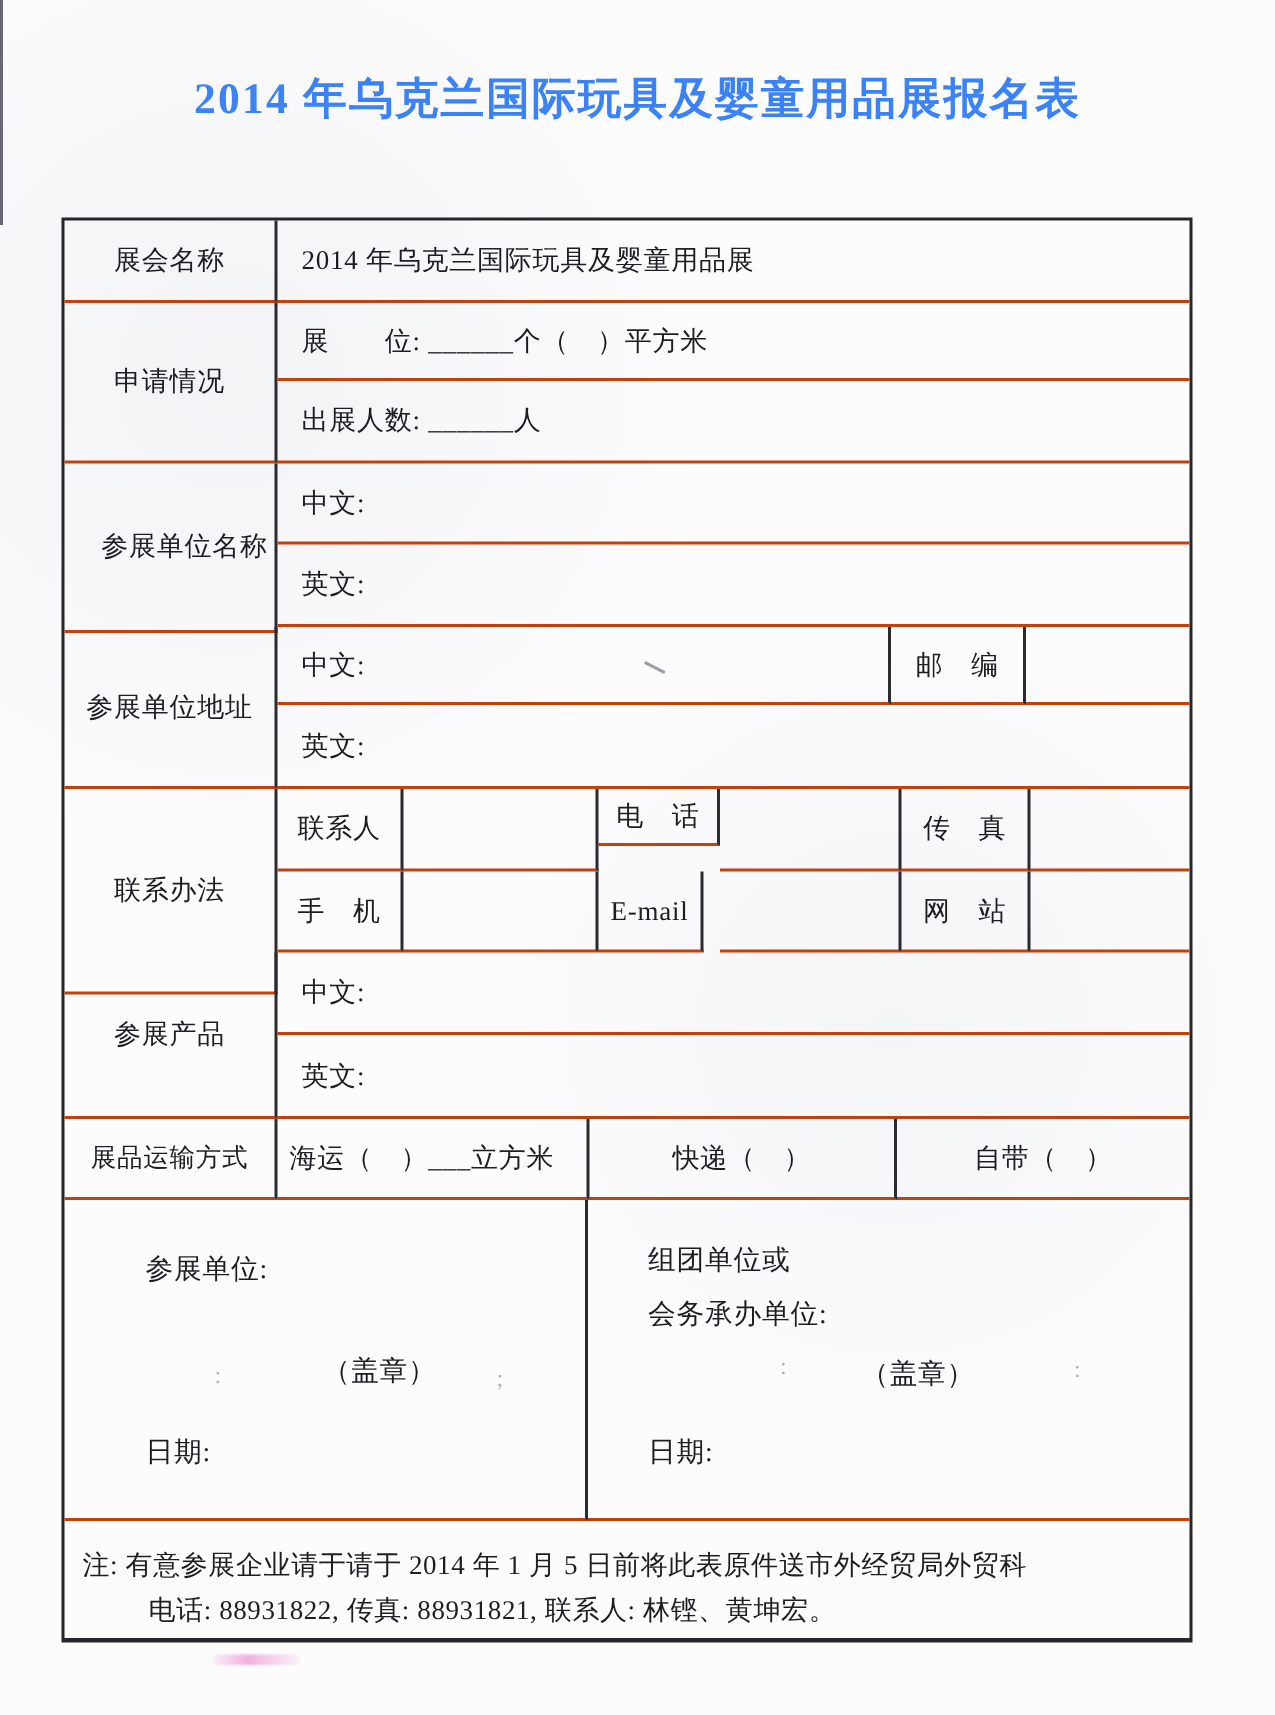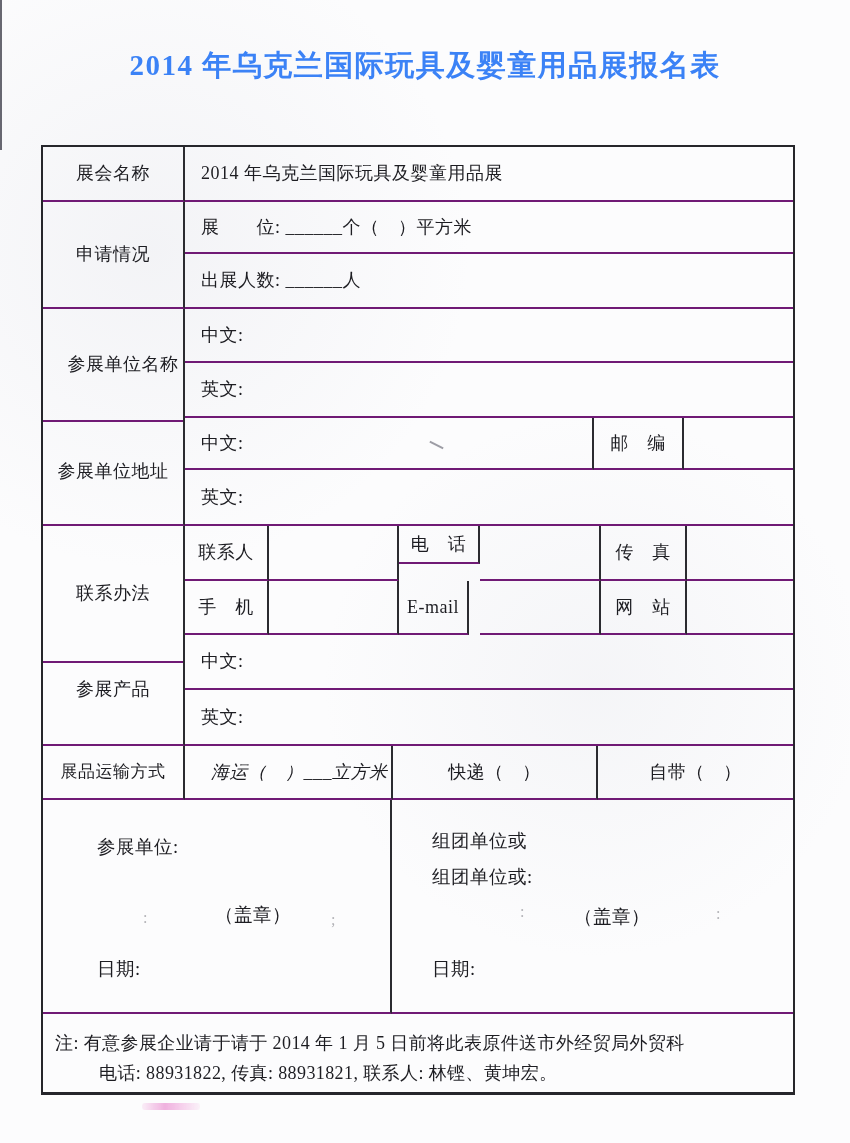--- a/index.html
+++ b/index.html
@@ -18,24 +18,24 @@
   }
   .form-table{
     position:absolute;left:41px;top:145px;width:750px;height:945px;
     border:2px solid #26262b;border-bottom-width:3px;background:transparent;
   }
   .cell{
     position:absolute;box-sizing:border-box;display:flex;align-items:center;
     font-size:18px;letter-spacing:.5px;line-height:1.25;
   }
   .br{border-right:2px solid #2b2b30;}
-  .bb{border-bottom:2px solid #701a75;}
+  .bb{border-bottom:2px solid #c2410c;}
   .center{justify-content:center;text-align:center;}
   .pad{padding-left:16px;}
-  .pad-s{padding-left:26px;font-style:italic;}
+  .pad-s{padding-left:8px;}
   .block{display:block;}
   .sig-item{position:absolute;font-size:18.5px;letter-spacing:.5px;white-space:nowrap;}
   .faint{opacity:.38;color:#3a3a44;font-size:16px;}
   .note-body{padding:14px 16px 0 12px;font-size:18px;line-height:30px;letter-spacing:.4px;}
   .note-line2{margin-left:44px;}
   .edge-sliver{position:absolute;left:0;top:0;width:2px;height:150px;background:#4d4d58;opacity:.85;}
   .stray-slash{
     position:absolute;left:429px;top:444px;width:15px;height:0;
     border-top:2px solid #84848e;transform:rotate(27deg);opacity:.8;
   }
@@ -98,21 +98,21 @@
 
   <div class="cell br bb block" style="left:0;top:653px;width:349px;height:214px;">
     <span class="sig-item" style="left:54px;top:36px;">参展单位:</span>
     <span class="sig-item faint" style="left:100px;top:108px;">:</span>
     <span class="sig-item" style="left:172px;top:104px;">（盖章）</span>
     <span class="sig-item faint" style="left:288px;top:110px;">;</span>
     <span class="sig-item" style="left:54px;top:158px;">日期:</span>
   </div>
   <div class="cell bb block" style="left:349px;top:653px;width:401px;height:214px;">
     <span class="sig-item" style="left:40px;top:30px;">组团单位或</span>
-    <span class="sig-item" style="left:40px;top:66px;">组团单位或:</span>
+    <span class="sig-item" style="left:40px;top:66px;">会务承办单位:</span>
     <span class="sig-item faint" style="left:128px;top:102px;">:</span>
     <span class="sig-item" style="left:182px;top:106px;">（盖章）</span>
     <span class="sig-item faint" style="left:324px;top:104px;">:</span>
     <span class="sig-item" style="left:40px;top:158px;">日期:</span>
   </div>
 
   <div class="cell block" style="left:0;top:867px;width:750px;height:78px;">
     <div class="note-body">
       <div>注: 有意参展企业请于请于 2014 年 1 月 5 日前将此表原件送市外经贸局外贸科</div>
       <div class="note-line2">电话: 88931822, 传真: 88931821, 联系人: 林铿、黄坤宏。</div>

